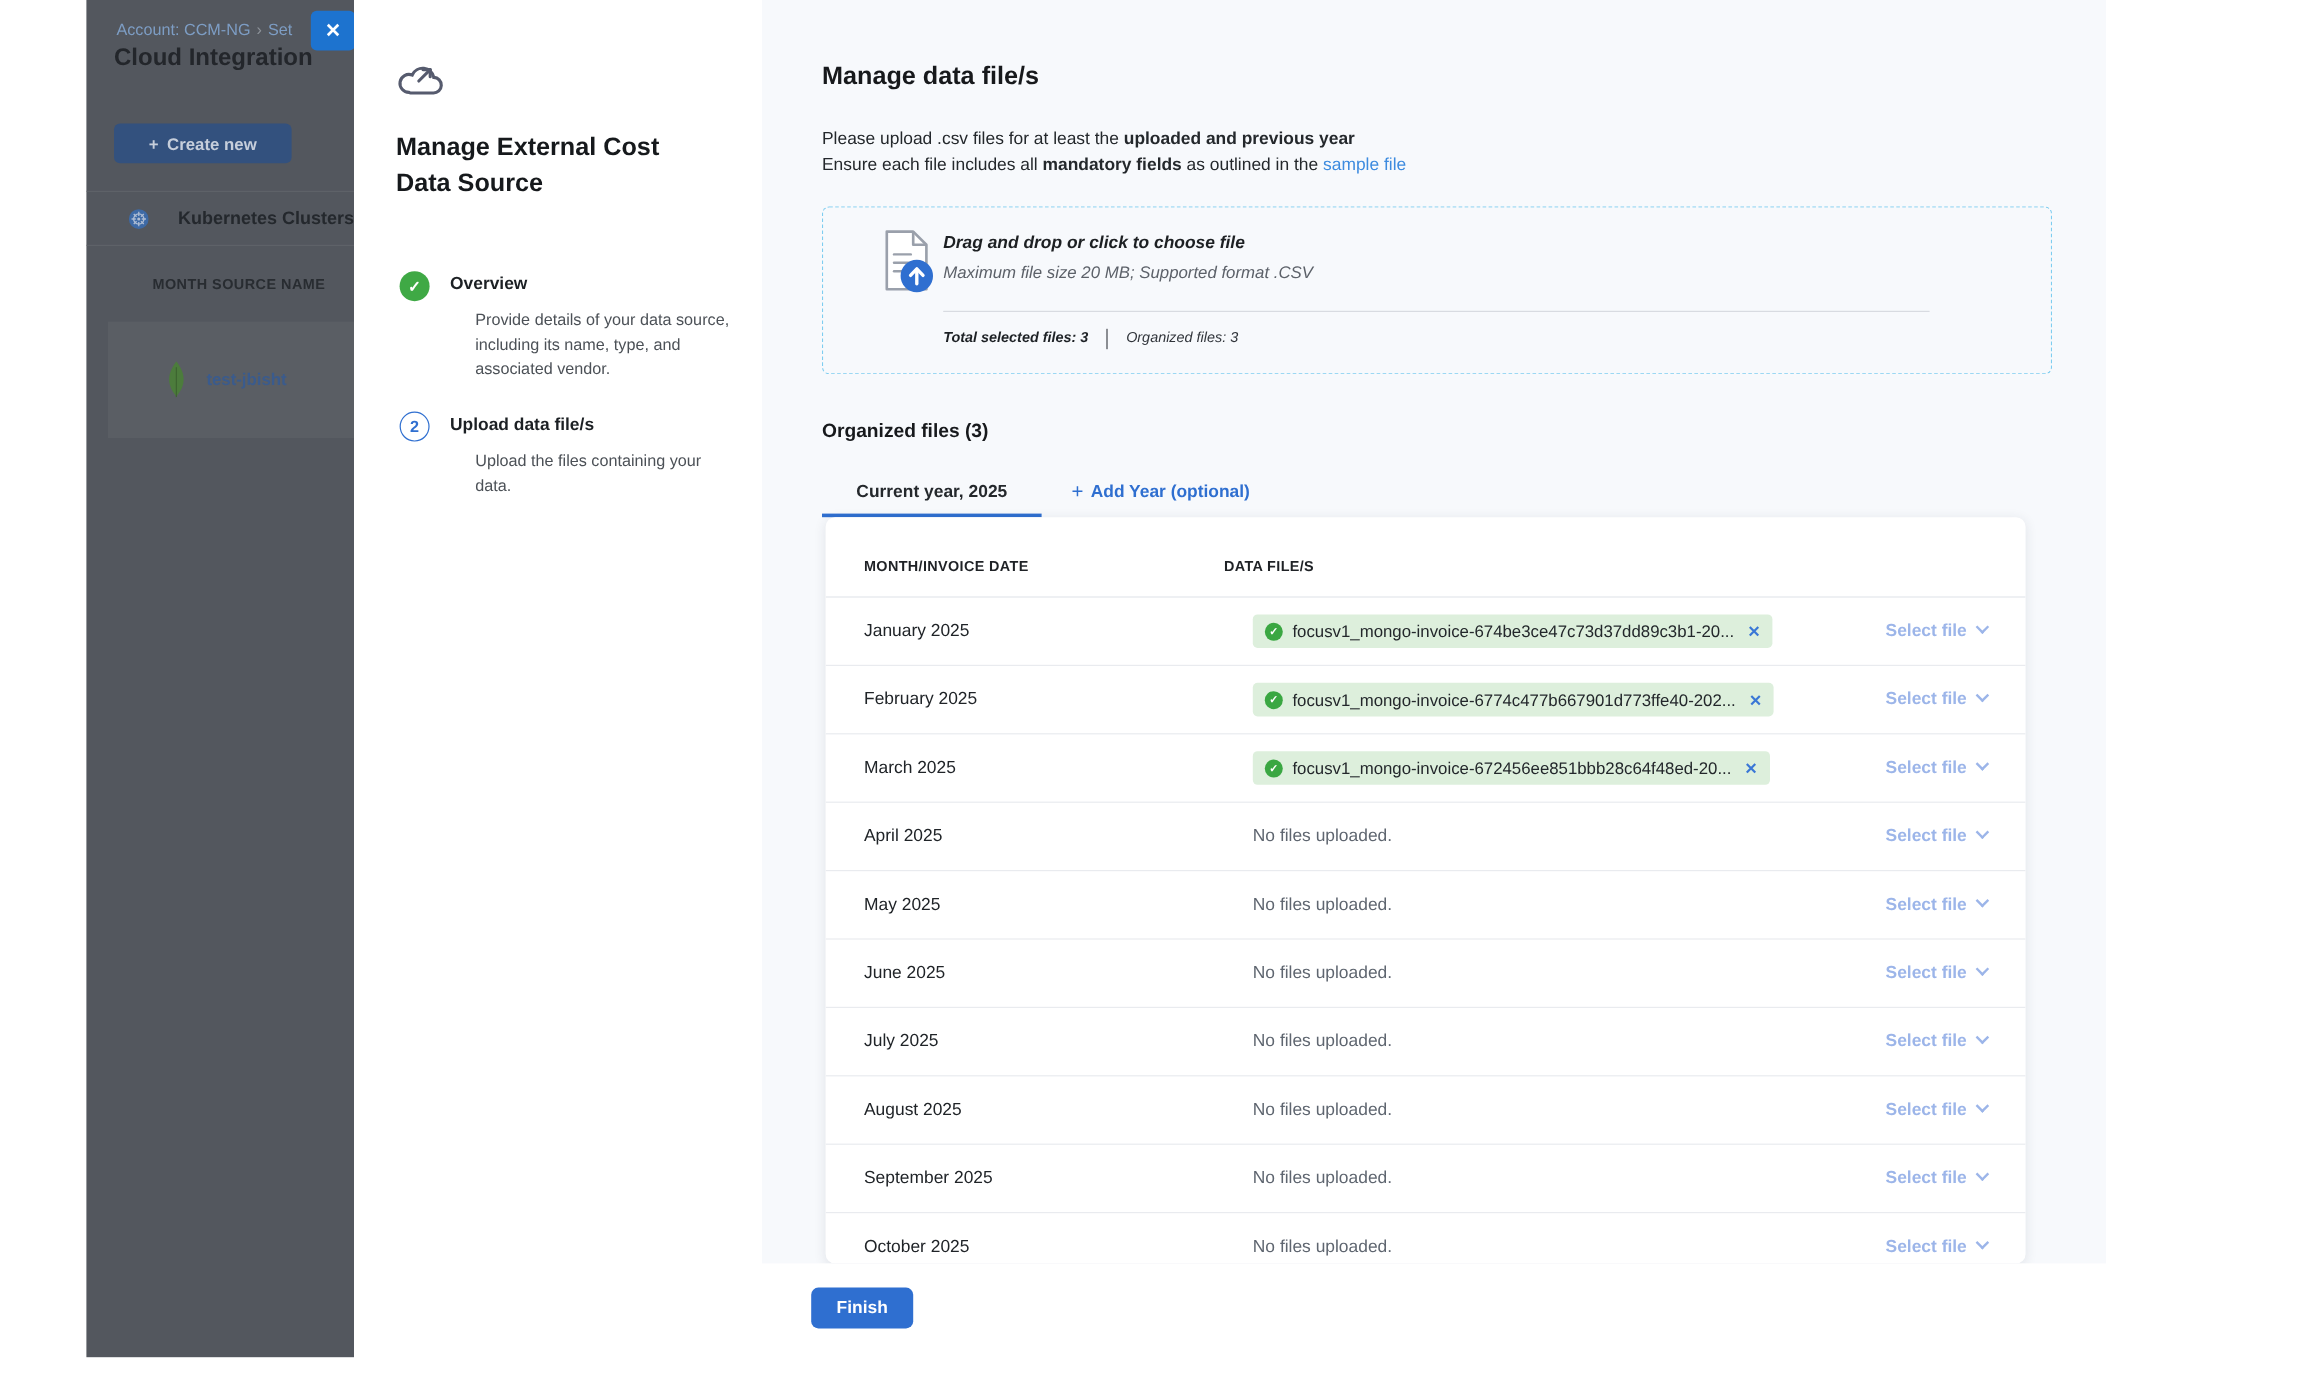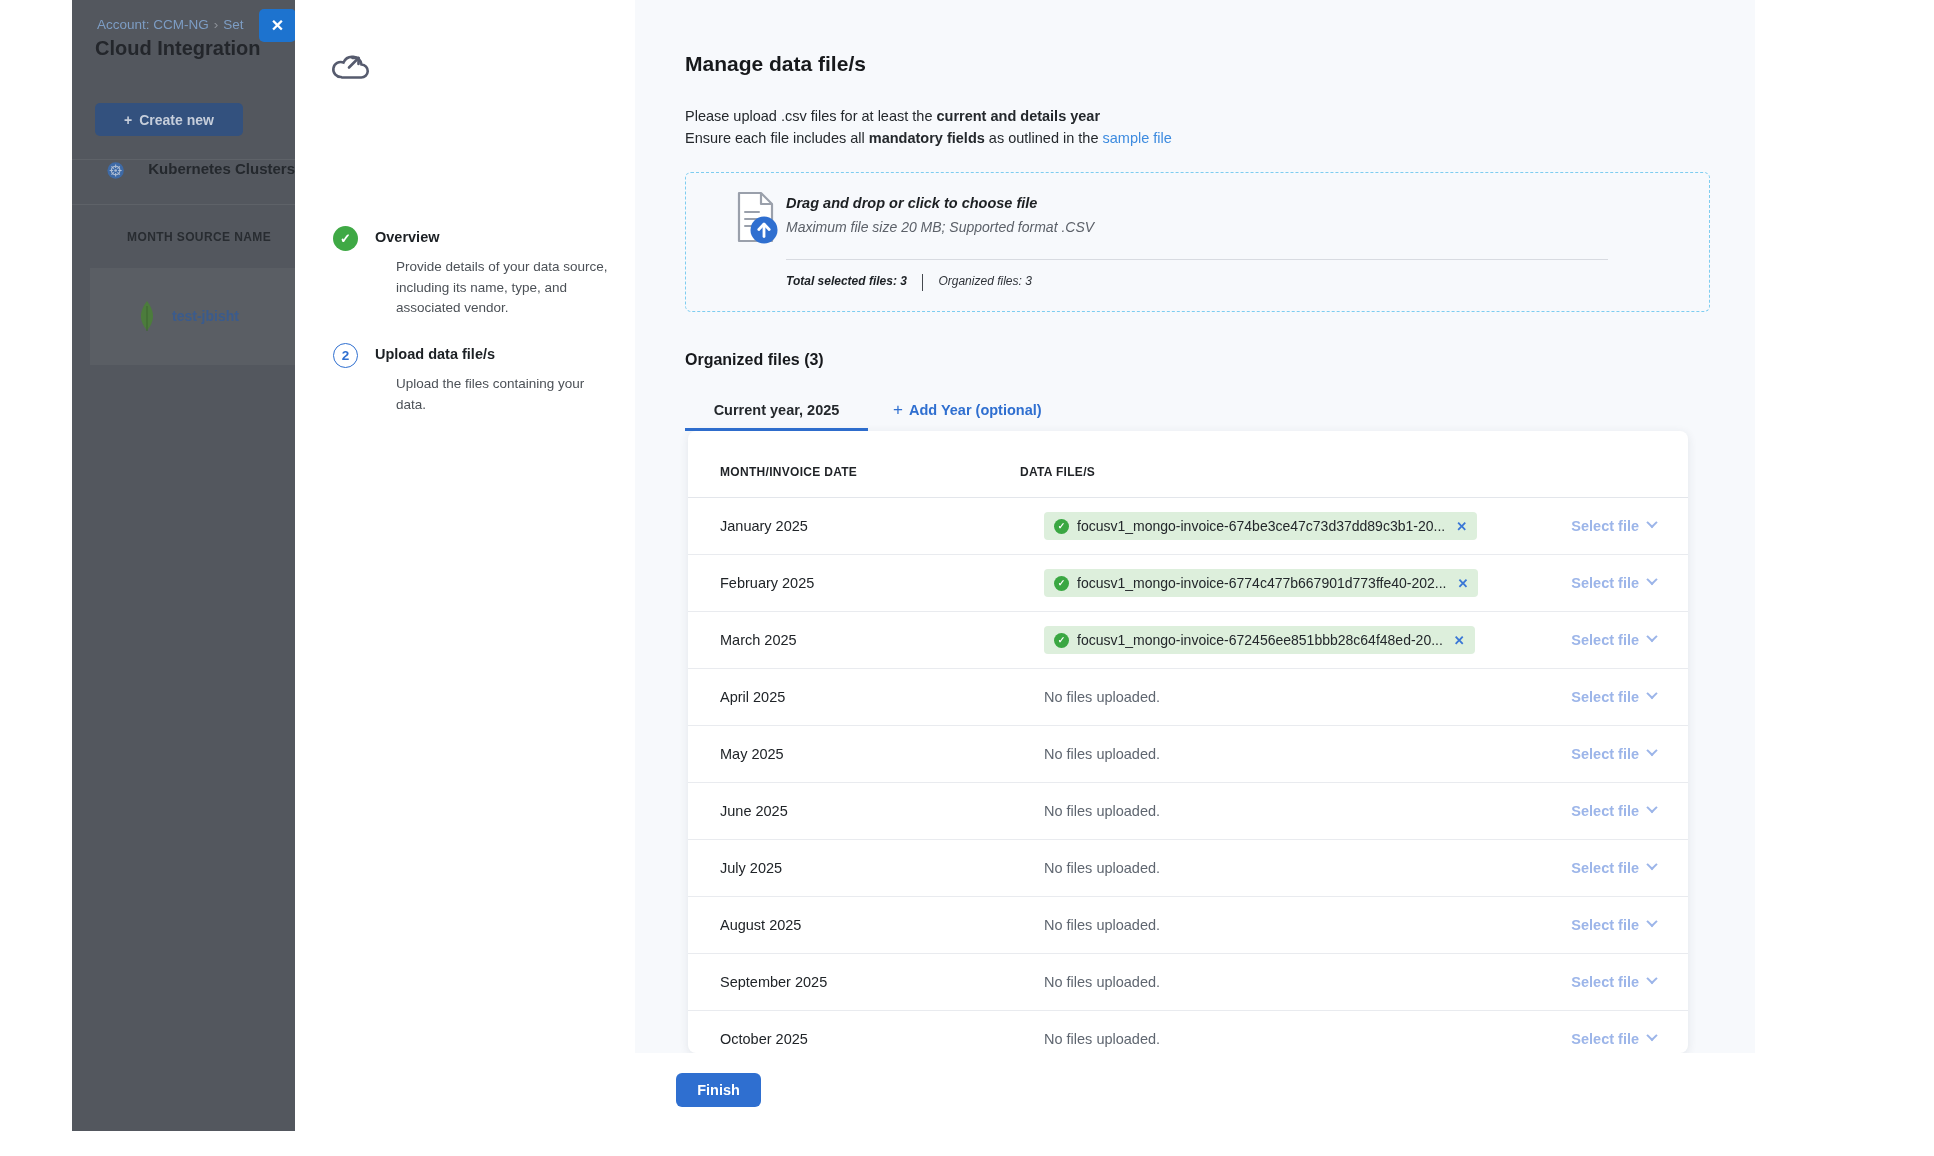--- a/index.html
+++ b/index.html
@@ -9,21 +9,21 @@
 
   
   #overlay-col { left:72px; top:0; width:223px; height:1131px; background:#53575e; overflow:hidden; }
   .bg-breadcrumb { left:25px; top:17px; font-size:13.5px; color:#7d9dc4; white-space:nowrap; }
   .bg-breadcrumb .sep { color:#8d9299; margin:0 5px; }
   .bg-title { left:23px; top:37px; font-size:20px; font-weight:bold; color:#23262b; white-space:nowrap; }
   .bg-create-btn { left:23px; top:103px; width:148px; height:33px; background:#33517e; color:#c6cedb;
                    border:none; border-radius:5px; font-size:14px; font-weight:bold;
                    font-family:"Liberation Sans",sans-serif; display:flex; align-items:center; justify-content:center; gap:7px; }
   .bg-divider { left:0; width:223px; height:1px; background:#5e6268; }
-  .k8s-row { left:0; top:160px; width:223px; height:44px; display:flex; align-items:flex-start; padding-left:35px; gap:24px; }
+  .k8s-row { left:0; top:160px; width:223px; height:44px; display:flex; align-items:center; padding-left:35px; gap:24px; }
   .k8s-label { font-size:15px; font-weight:bold; color:#24282d; white-space:nowrap; }
   .bg-col-header { left:55px; top:230px; font-size:12px; font-weight:bold; letter-spacing:.4px; color:#282c31; white-space:nowrap; }
   .src-card { left:18px; top:268px; width:205px; height:97px; background:#5a5e64; }
   .src-leaf { left:66px; top:301px; }
   .src-link { left:100px; top:308px; font-size:14px; color:#3a5b8d; font-weight:bold; }
 
   
   #close-btn { left:259px; top:9px; width:37px; height:33px; background:#1d73cf; border-radius:5px;
                display:flex; align-items:center; justify-content:center; color:#fff; font-size:16px; font-weight:bold; cursor:pointer; }
 
@@ -137,39 +137,40 @@
 </div>
 
 <div class="abs" id="wizard-panel">
   <svg class="abs wiz-icon" width="42" height="34" viewBox="0 0 42 34">
     <path d="M11 27 A7.5 7.5 0 1 1 13.5 12.5 A9.5 9.5 0 0 1 31.5 14.5 A6.5 6.5 0 0 1 31 27.5 L12 27.5" fill="none" stroke="#565b6e" stroke-width="2.6" stroke-linecap="round"></path>
     <g fill="none" stroke="#565b6e" stroke-width="2.6" stroke-linecap="round" stroke-linejoin="round">
       <line x1="19" y1="17.5" x2="28.5" y2="8"></line>
       <polyline points="22.5,8 28.5,8 28.5,14"></polyline>
     </g>
   </svg>
+  <div class="abs wiz-title">Manage External Cost Data Source</div>
 
   <div>
     <div class="abs step-circle-done">✓</div>
     <div class="abs step-label" id="step1-label">Overview</div>
     <div class="abs step-desc" id="step1-desc">Provide details of your data source, including its name, type, and associated vendor.</div>
   </div>
 
   <div>
     <div class="abs step-circle-num">2</div>
     <div class="abs step-label" id="step2-label">Upload data file/s</div>
     <div class="abs step-desc" id="step2-desc">Upload the files containing your data.</div>
   </div>
 </div>
 
 <div class="abs" id="main-panel">
   <div class="abs main-h1">Manage data file/s</div>
 
   <div class="abs instr" id="instr1">
-    <span>Please upload .csv files for at least the </span><b>current and details year</b>
+    <span>Please upload .csv files for at least the </span><b>uploaded and previous year</b>
   </div>
   <div class="abs instr" id="instr2">
     <span>Ensure each file includes all </span><b>mandatory fields</b><span> as outlined in the </span><span class="link">sample file</span>
   </div>
 
   <div class="abs dropzone">
     <svg class="abs dz-icon" width="48" height="56" viewBox="0 0 48 56">
       <path d="M7 3 H29 L40 14 V51 H7 Z" fill="#ffffff" stroke="#9aa0ab" stroke-width="2.2" stroke-linejoin="round"></path>
       <path d="M29 3 V14 H40" fill="none" stroke="#9aa0ab" stroke-width="2.2" stroke-linejoin="round"></path>
       <g stroke="#9aa0ab" stroke-width="2" stroke-linecap="round">

